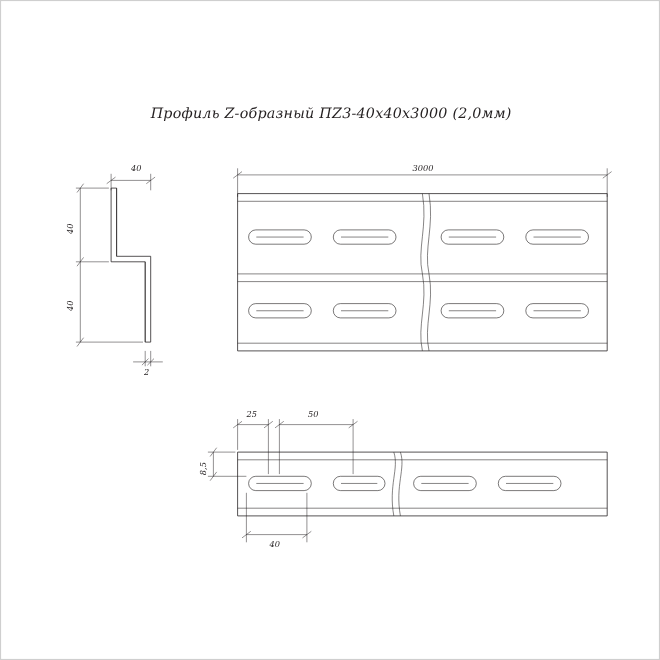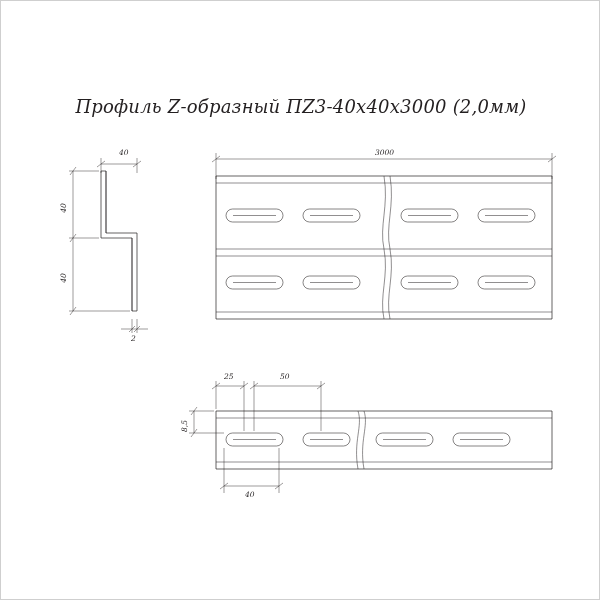--- a/index.html
+++ b/index.html
@@ -22,21 +22,21 @@
     background: #ffffff;
   }
   .title {
     position: absolute;
     left: 0;
     top: 95px;
     width: 600px;
     text-align: center;
     font-family: "DejaVu Serif", serif;
     font-style: italic;
-    font-size: 18px;
+    font-size: 13px;
     color: #231f20;
     letter-spacing: 0.2px;
     white-space: nowrap;
   }
   svg {
     position: absolute;
     left: 0;
     top: 0;
     width: 600px;
     height: 600px;

